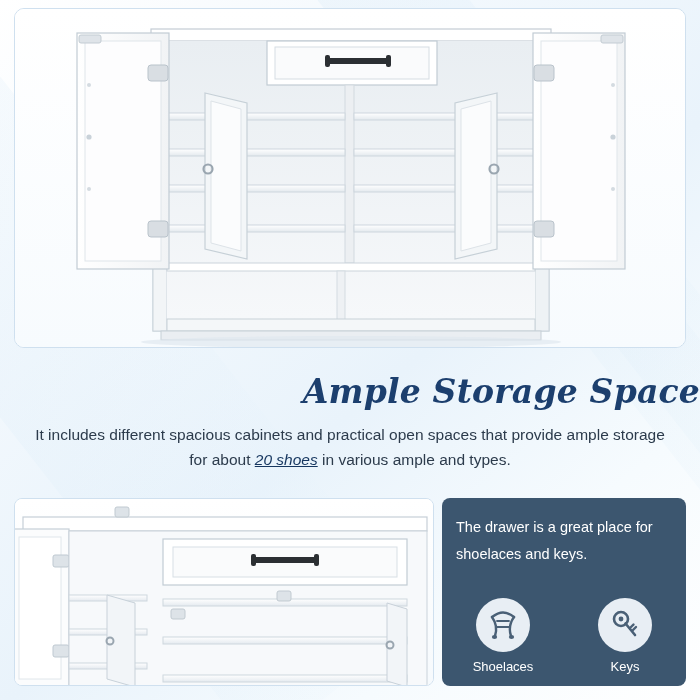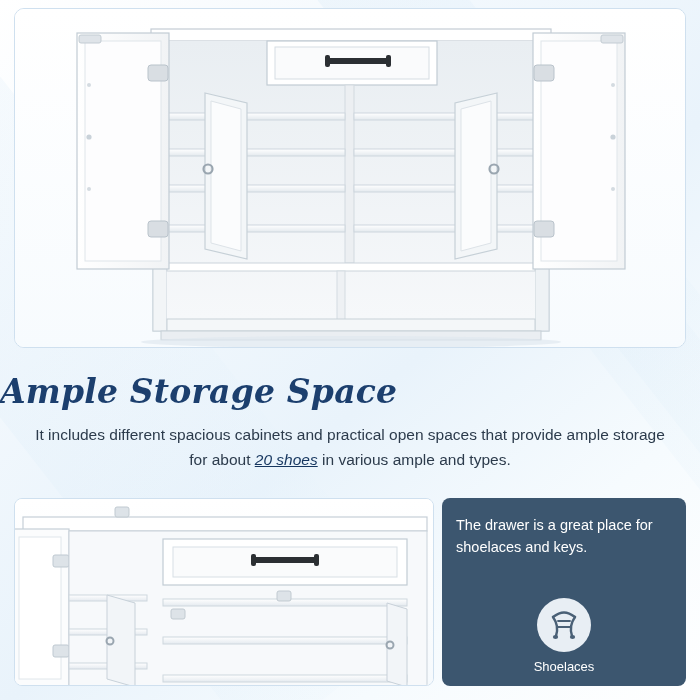--- a/index.html
+++ b/index.html
@@ -35,21 +35,21 @@
     border: 1px solid #cfe0ef;
     border-radius: 10px;
     overflow: hidden;
   }
   .hero-inner { position: absolute; inset: 0; }
 
   
   .headline {
     position: absolute;
     left: 0; right: 0; top: 372px;
-    text-align: left;
+    text-align: right;
     font-family: "DejaVu Serif", serif;
     font-weight: bold;
     font-style: italic;
     font-size: 33px;
     letter-spacing: .2px;
     color: #1c3f6e;
   }
   .subcopy {
     position: absolute;
     left: 26px; right: 26px; top: 422px;
@@ -83,21 +83,21 @@
     width: 244px; height: 188px;
     background: #3c566f;
     border-radius: 8px;
     overflow: hidden;
     color: #ffffff;
   }
   .br-text {
     position: absolute;
     left: 14px; right: 12px; top: 16px;
     font-size: 14.5px;
-    line-height: 22px;
+    line-height: 27px;
     color: #ffffff;
   }
   .br-items {
     position: absolute;
     left: 0; right: 0; bottom: 12px;
     display: flex;
     justify-content: space-around;
     align-items: flex-end;
   }
   .br-item { width: 100px; text-align: center; }
@@ -276,17 +276,29 @@
             <path d="M28 9 C23 16, 23 22, 25 28" stroke="#4a6076" stroke-width="2.4" fill="none" stroke-linecap="round"></path>
             <ellipse cx="8.5" cy="29" rx="2.6" ry="2.1" fill="#4a6076"></ellipse>
             <ellipse cx="25.5" cy="29" rx="2.6" ry="2.1" fill="#4a6076"></ellipse>
             <path d="M11 13 L23 13" stroke="#4a6076" stroke-width="1.8" stroke-linecap="round"></path>
             <path d="M11 19 L23 19" stroke="#4a6076" stroke-width="1.8" stroke-linecap="round"></path>
           </svg>
         </div>
         <div class="cap">Shoelaces</div>
       </div>
 
+      <div class="br-item">
+        <div class="circle">
+          <svg width="34" height="34" viewBox="0 0 34 34">
+            <circle cx="13" cy="11" r="7" fill="none" stroke="#4a6076" stroke-width="2.6"></circle>
+            <circle cx="13" cy="11" r="2.4" fill="#4a6076"></circle>
+            <path d="M17.5 15.5 L27 27" stroke="#4a6076" stroke-width="2.6" stroke-linecap="round"></path>
+            <path d="M22 20 L25.5 16.5" stroke="#4a6076" stroke-width="2.4" stroke-linecap="round"></path>
+            <path d="M24.5 22.5 L28 19" stroke="#4a6076" stroke-width="2.4" stroke-linecap="round"></path>
+          </svg>
+        </div>
+        <div class="cap">Keys</div>
+      </div>
 
     </div>
   </div>
 
 </div>
 
 </body></html>

